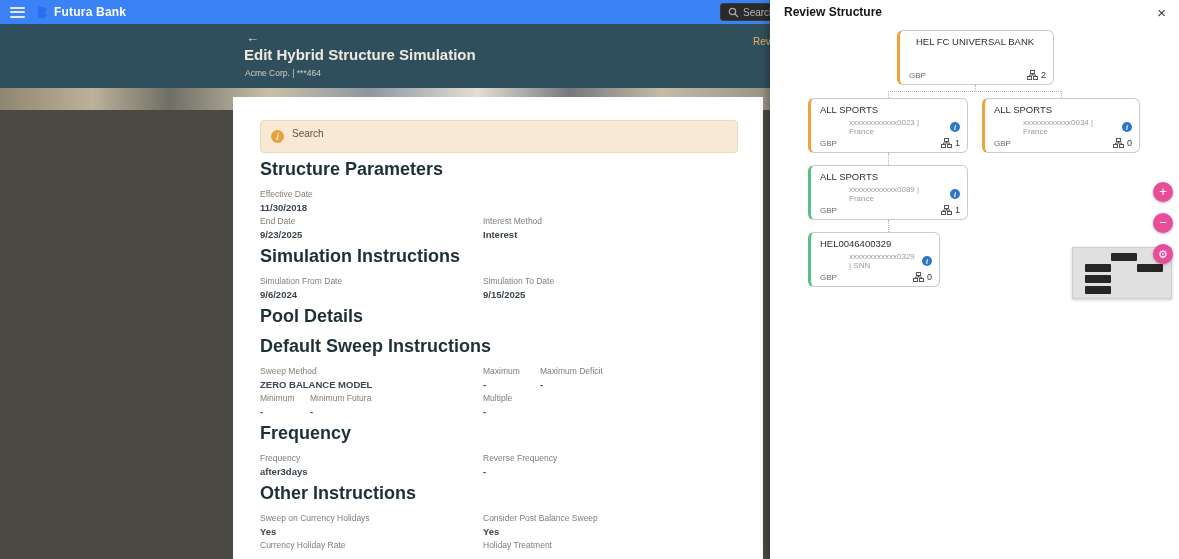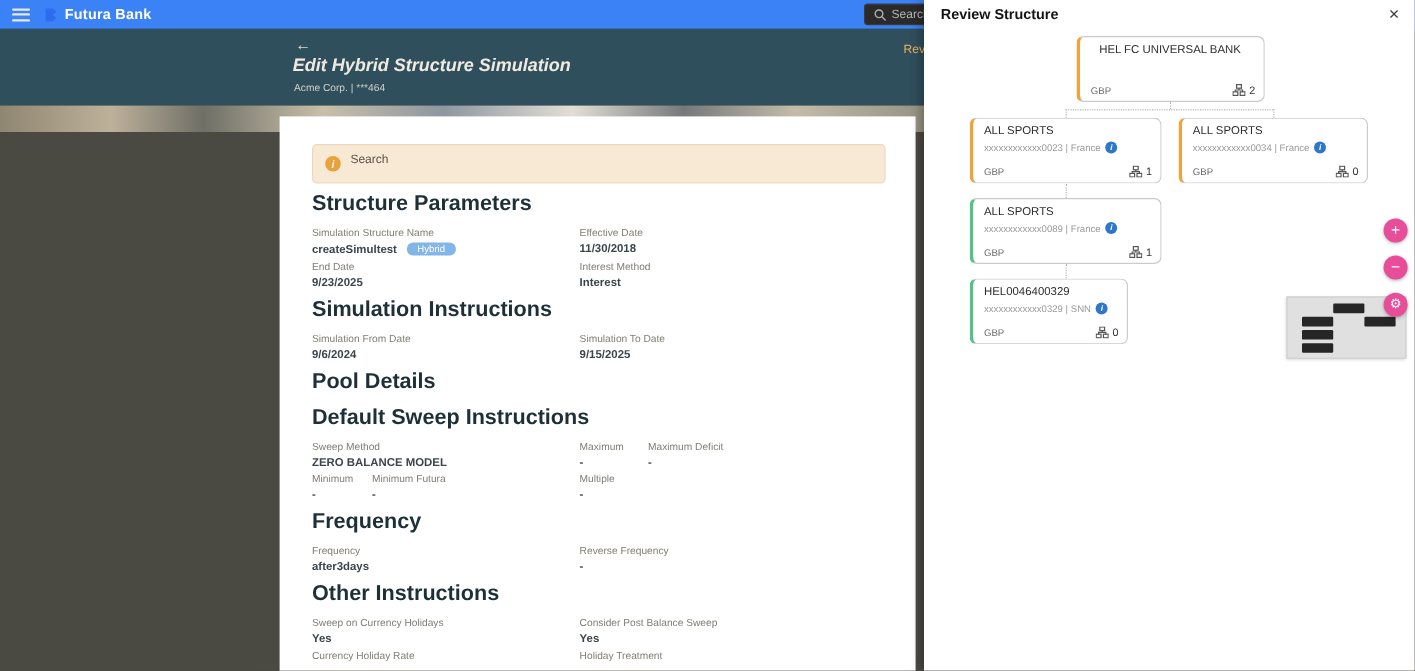--- a/index.html
+++ b/index.html
@@ -18,21 +18,21 @@
                  gap:4px; background:#2a2a2a; border:1px solid #3a3a3a; border-radius:3px; padding:0 7px; }
   .search-pill input { background:transparent; border:none; outline:none; color:#c9c9c9;
                        font-size:10px; width:40px; font-family:inherit; }
   .search-pill input::placeholder { color:#b5b5b5; }
 
   
   .page-header { position:absolute; top:24px; left:0; width:770px; height:64px; background:#304f5c;
                  overflow:hidden; z-index:1; }
   .back-btn { position:absolute; left:246px; top:6px; background:none; border:none; color:#ded9d0;
               font-size:13px; cursor:pointer; }
-  .page-title { position:absolute; left:244px; top:22px; font-size:15px; font-weight:bold; color:#efe9e0;font-style:italic; }
+  .page-title { position:absolute; left:244px; top:22px; font-size:15px; font-weight:bold; color:#efe9e0; }
   .page-subtitle { position:absolute; left:245px; top:44px; font-size:8.5px; color:#d2d0c6; }
   .review-link { position:absolute; left:753px; top:12px; font-size:10px; color:#f0b45c;
                  white-space:nowrap; text-decoration:none; }
 
   
   .banner { position:absolute; top:88px; left:0; width:770px; height:22px; z-index:1;
             background:linear-gradient(90deg,#8f8671 0%,#bdb19a 12%,#6f6f66 22%,#c9bfa9 35%,
                        #8d97a0 48%,#e3ded4 62%,#75797c 74%,#c4bba8 86%,#969284 100%); }
 
   
@@ -61,21 +61,21 @@
            box-shadow:-3px 0 8px rgba(0,0,0,.28); z-index:10; }
   .panel-header { height:24px; display:flex; align-items:center; justify-content:space-between;
                   padding:0 13px 0 14px; }
   .panel-title { font-size:12px; font-weight:bold; color:#141414; }
   .close-btn { background:none; border:none; font-size:15px; color:#3c3c3c; cursor:pointer; line-height:1; }
 
   .tree { position:absolute; inset:0; }
   .node { position:absolute; width:158px; height:55px; background:#fff; border:1px solid #cbcbcb;
           border-left-width:3px; border-radius:6px; padding:5px 7px 4px 9px; cursor:pointer; }
   .node-name { font-size:9.5px; color:#2e2e2e; }
-  .node-acct { font-size:8px; color:#9a9a9a; margin-top:3px; display:flex; align-items:center; gap:4px; }
+  .node-acct { font-size:8px; color:#9a9a9a; margin-top:3px; display:flex; align-items:center; gap:4px;margin-left:29px; }
   .info-i { width:10px; height:10px; border-radius:50%; color:#fff; font-size:7px; font-style:italic;
             font-weight:bold; display:inline-flex; align-items:center; justify-content:center; flex:0 0 auto; }
   .node-foot { position:absolute; left:9px; right:7px; bottom:4px; display:flex;
                justify-content:space-between; align-items:center; }
   .node-cur { font-size:8px; color:#6b6b6b; }
   .node-count { font-size:9px; color:#333; display:flex; align-items:center; gap:3px; }
 
   .n-root { left:127px; top:30px; width:157px;padding-left:16px; }
   .n-a    { left:38px;  top:98px;  width:160px; }
   .n-b    { left:212px; top:98px;  width:158px; }
@@ -139,26 +139,20 @@
 
 <div class="card">
 
   <div class="alert">
     <span class="alert-icon" style="background-color: rgb(233, 162, 59);">i</span>
     <div class="alert-title">Search</div>
   </div>
 
   <h2 class="sec">Structure Parameters</h2>
   <div class="frow">
-    <div class="field w223">
-      <div class="flabel">Simulation Structure Name</div>
-      <div class="fvalue">
-        <span>createSimultest</span><span class="badge" style="background-color: rgb(130, 182, 232);">Hybrid</span>
-      </div>
-    </div>
     <div class="field">
       <div class="flabel">Effective Date</div>
       <div class="fvalue">11/30/2018</div>
     </div>
   </div>
   <div class="frow">
     <div class="field w223">
       <div class="flabel">End Date</div>
       <div class="fvalue">9/23/2025</div>
     </div>

